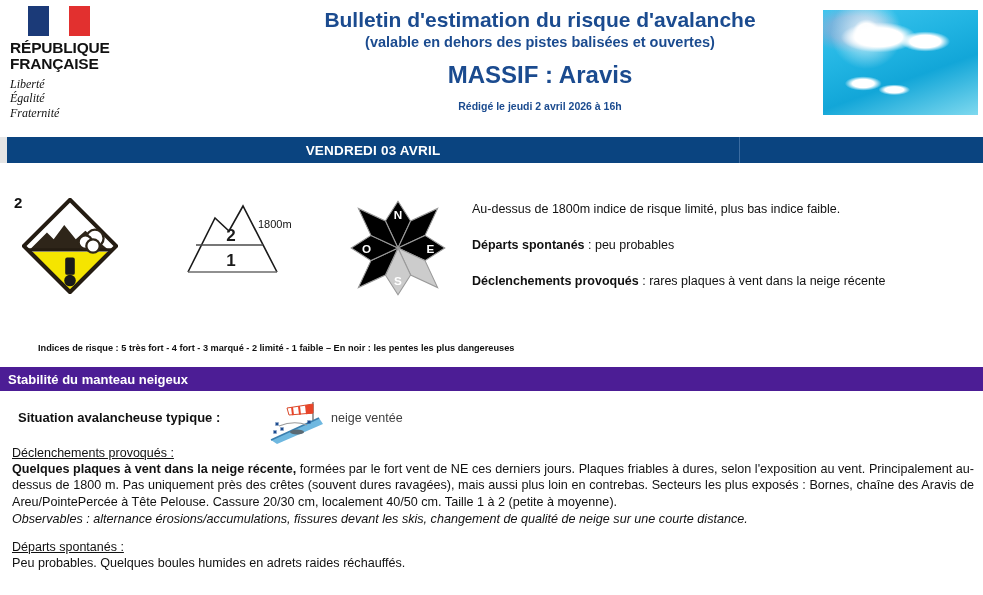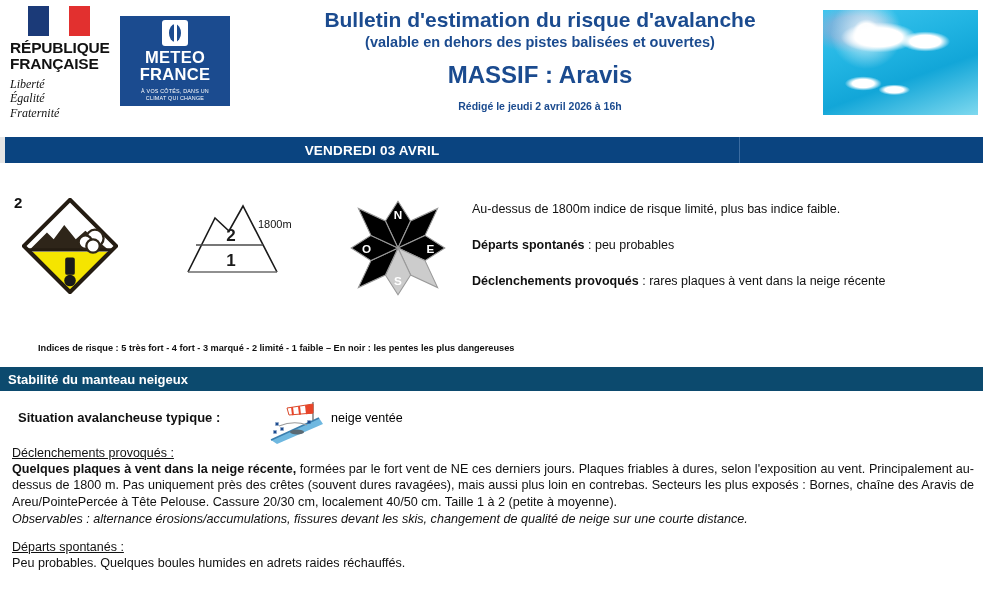--- a/index.html
+++ b/index.html
@@ -41,21 +41,21 @@
       radial-gradient(ellipse 20% 12% at 66% 30%, #ffffff 0 50%, rgba(255,255,255,0) 80%),
       radial-gradient(ellipse 14% 8%  at 26% 70%, #ffffff 0 50%, rgba(255,255,255,0) 85%),
       radial-gradient(ellipse 12% 6%  at 46% 76%, #ffffff 0 50%, rgba(255,255,255,0) 85%),
       radial-gradient(ellipse 40% 30% at 20% 18%, rgba(214,160,200,.40) 40%, rgba(255,255,255,0) 75%),
       linear-gradient(160deg,#3ec6ef 0%, #21b4e2 38%, #12a6d8 62%, #7fd9ef 100%);
   }
 
   
   .riskbar{position:absolute;left:0;top:137px;width:983px;height:26px;background:#0a4480;display:flex;}
   .rb-left{width:257px;display:flex;align-items:center;padding-left:8px;box-sizing:border-box;}
-  .rb-mid{flex:1;display:flex;align-items:center;justify-content:center;border-left:5px solid #e5e5e5;border-right:1px solid #3b6ca1;}
+  .rb-mid{flex:1;display:flex;align-items:center;justify-content:center;border-left:7px solid #e5e5e5;border-right:1px solid #3b6ca1;}
   .rb-right{width:243px;}
   .rb-left span{color:#fff;font-size:13px;font-weight:bold;}
   .rb-mid span{color:#fff;font-size:13.5px;font-weight:bold;letter-spacing:.2px;}
 
   
   .riskrow{position:absolute;left:0;top:172px;width:983px;height:160px;}
 
   .risknum{position:absolute;left:14px;top:22px;font-size:15px;font-weight:bold;color:#111;}
   .diamond{position:absolute;left:22px;top:26px;width:96px;height:96px;}
 
@@ -66,28 +66,28 @@
 
   .rtext{position:absolute;left:472px;top:30px;width:500px;}
   .rtext .l1{font-size:12.5px;color:#111;}
   .rtext .l2{font-size:12.5px;color:#111;margin-top:22px;}
   .rtext .l3{font-size:12.5px;color:#111;margin-top:22px;}
   .rtext b{font-weight:bold;}
 
   .indices{position:absolute;left:38px;top:343px;font-size:9.2px;font-weight:bold;color:#111;}
 
   
-  .secbar{position:absolute;left:0;top:367px;width:983px;height:24px;background:#0c4a6e;
+  .secbar{position:absolute;left:0;top:367px;width:983px;height:24px;background:#4c1d95;
           display:flex;align-items:center;padding-left:8px;box-sizing:border-box;}
   .secbar span{color:#fff;font-size:13px;font-weight:bold;}
 
   .typrow{position:absolute;left:0;top:400px;width:983px;height:46px;}
   .typ-label{position:absolute;left:18px;top:10px;font-size:13px;font-weight:bold;color:#111;}
   .typ-icon{position:absolute;left:267px;top:0px;width:58px;height:44px;}
-  .typ-text{position:absolute;left:331px;top:11px;font-size:12.5px;color:#000000;}
+  .typ-text{position:absolute;left:331px;top:11px;font-size:12.5px;color:#404040;}
 
   .body{position:absolute;left:12px;top:446px;width:962px;}
   .sect-h{font-size:12.5px;color:#111;text-decoration:underline;}
   .para{font-size:12.6px;color:#111;text-align:justify;line-height:1.30;margin-top:1px;}
   .para b{font-weight:bold;}
   .para i{font-style:italic;}
   .spacer{height:13px;}
 </style>
 </head>
 <body>
@@ -103,31 +103,20 @@
           <div class="r"></div>
       </div>
       <div class="rf-title">RÉPUBLIQUE FRANÇAISE</div>
       <div class="rf-motto">
         <div>Liberté</div>
         <div>Égalité</div>
         <div>Fraternité</div>
       </div>
     </div>
 
-    <div class="mf-logo">
-      <div class="mf-mark"></div>
-      <div class="mf-name">
-        <div>METEO</div>
-        <div>FRANCE</div>
-      </div>
-      <div class="mf-tag">
-        <div>À VOS CÔTÉS, DANS UN</div>
-        <div>CLIMAT QUI CHANGE</div>
-      </div>
-    </div>
 
     <div class="htitles">
       <div class="h-main">Bulletin d'estimation du risque d'avalanche</div>
       <div class="h-sub">(valable en dehors des pistes balisées et ouvertes)</div>
       <div class="h-massif">MASSIF : Aravis</div>
       <div class="h-date">Rédigé le jeudi 2 avril 2026 à 16h</div>
     </div>
 
     <div class="skyphoto"></div>
   </div>

